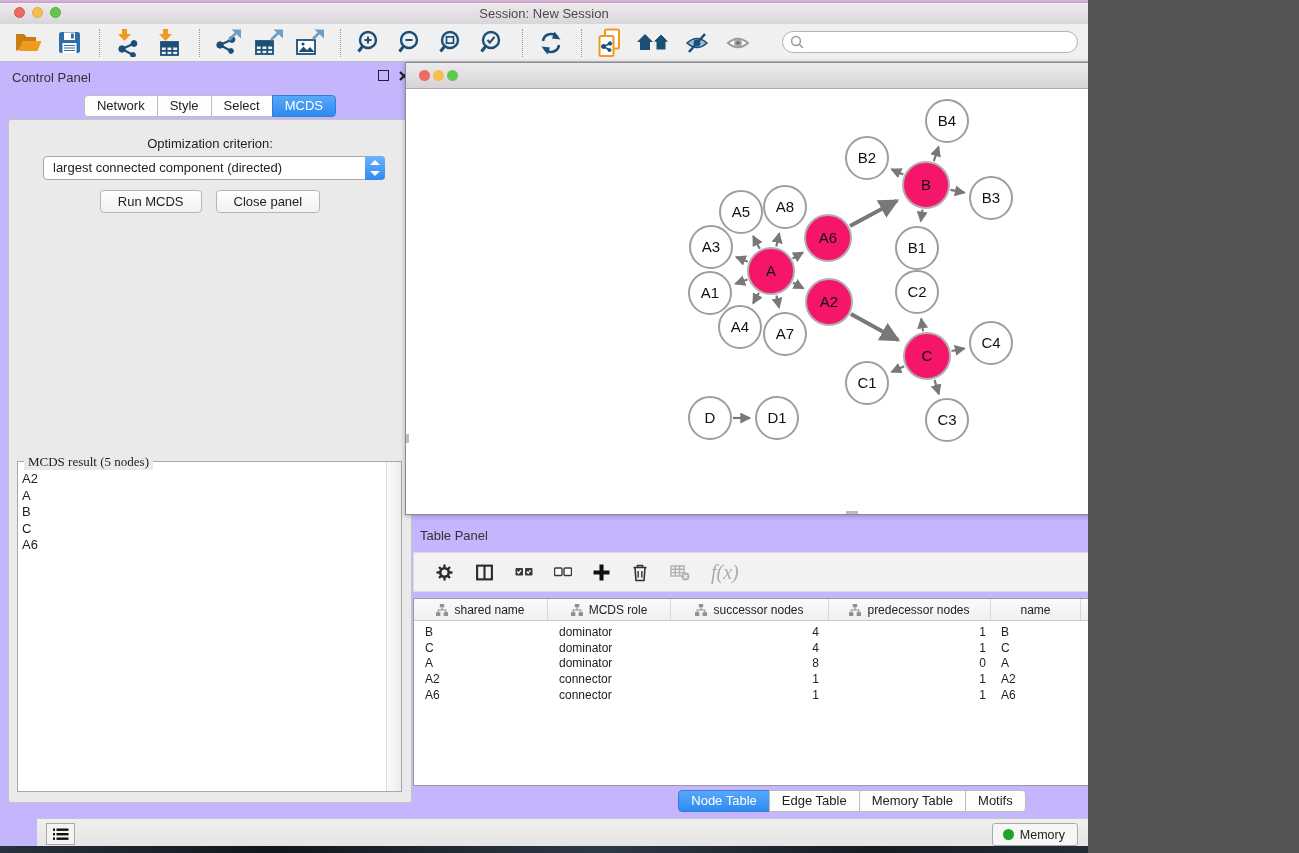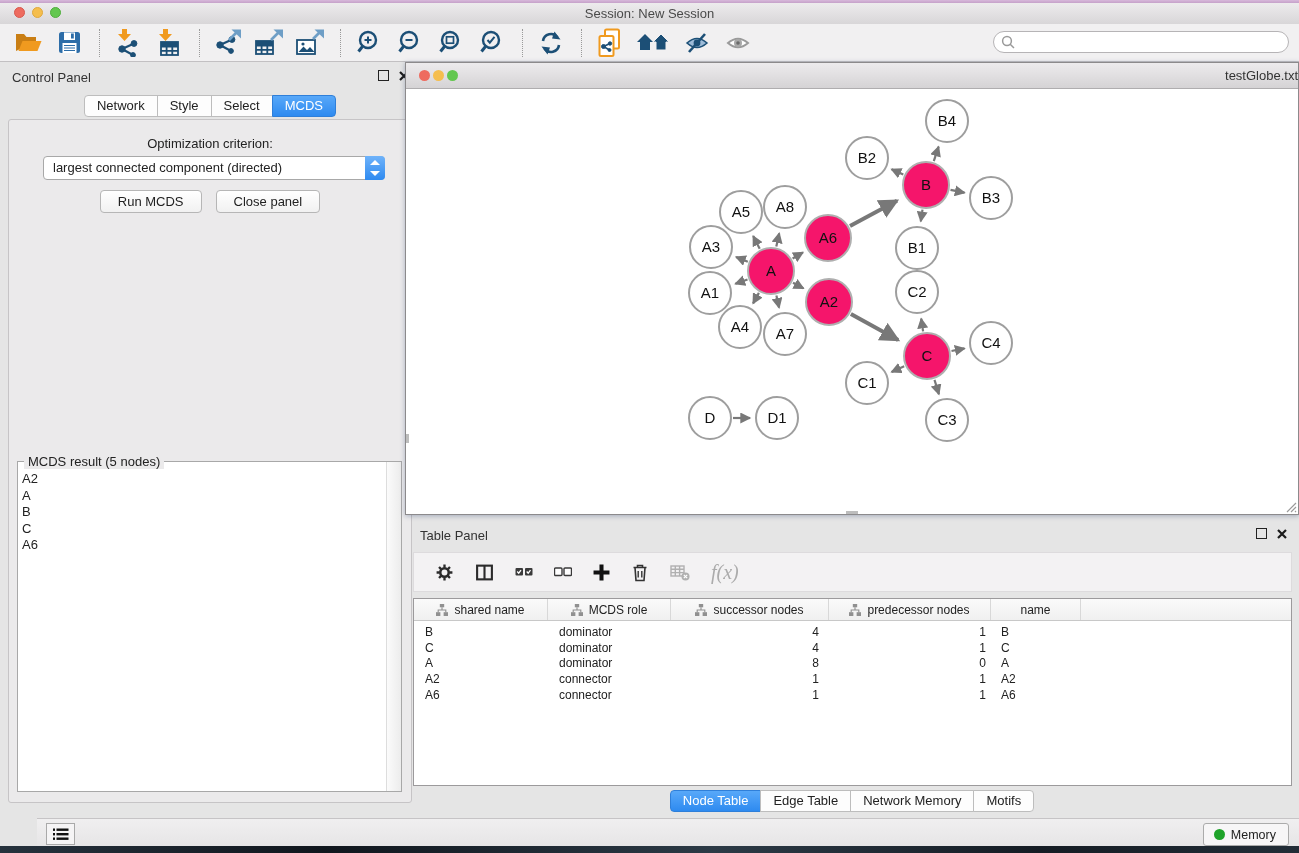--- a/index.html
+++ b/index.html
@@ -1,16 +1,16 @@
 <!DOCTYPE html>
 <html><head>
 <meta charset="utf-8">
 <style>
   html,body{margin:0;padding:0;background:#555;}
-  #app{position:relative;width:1299px;height:853px;background:#e5e5e5;overflow:hidden;
+  #app{position:relative;width:1088px;height:853px;background:#c4b5fd;overflow:hidden;
        font-family:"Liberation Sans",sans-serif;font-size:13px;color:#222;}
   
   #top-strip{position:absolute;top:0;left:0;right:0;height:3px;background:linear-gradient(#D8B9DB,#C5A0C9);}
   #titlebar{position:absolute;top:3px;left:0;right:0;height:21px;background:linear-gradient(#EDEBED,#D8D6D8);}
   .light{position:absolute;top:4px;width:11px;height:11px;border-radius:50%;}
   #titlebar .title{position:absolute;width:100%;text-align:center;top:3px;color:#4a4a4a;}
   #main-toolbar{position:absolute;top:24px;left:0;right:0;height:38px;background:#F1F0F1;
        border-bottom:1px solid #C2C0C2;display:flex;align-items:center;padding-left:12px;box-sizing:border-box;}
   .tb-ico{margin-right:9px;display:flex;align-items:center;justify-content:center;width:32px;height:32px;}
   .tb-sep{width:1px;height:28px;border-left:1px dotted #9a9a9a;margin:0 11px 0 5px;}
@@ -35,21 +35,21 @@
   #dropdown .val{position:absolute;left:9px;top:0;line-height:22px;white-space:nowrap;}
   #dd-stepper{position:absolute;right:-1px;top:-1px;width:20px;height:24px;border-radius:0 4px 4px 0;
        background:linear-gradient(#6FB3FA,#2E8AF0);}
   #dd-stepper .up,#dd-stepper .dn{position:absolute;left:5px;width:0;height:0;border-left:5px solid transparent;border-right:5px solid transparent;}
   #dd-stepper .up{top:4px;border-bottom:5px solid #fff;}
   #dd-stepper .dn{bottom:4px;border-top:5px solid #fff;}
   .btn-row{position:absolute;top:70px;width:100%;display:flex;justify-content:center;gap:14px;}
   .push-btn{height:21px;line-height:21px;padding:0 17px;background:linear-gradient(#FFFFFF,#F1F1F1);
        border:1px solid #B6B6B6;border-radius:4px;}
   #mcds-box{position:absolute;left:8px;right:9px;top:341px;bottom:10px;border:1px solid #A8A8A8;background:#fff;}
-  #mcds-box legend{position:absolute;top:-8px;left:6px;background:#EBEAEB;padding:0 4px;}
+  #mcds-box legend{position:absolute;top:-8px;left:6px;background:#EBEAEB;padding:0 4px;font-family:Liberation Serif, serif;}
   #mcds-scroll{position:absolute;right:0;top:0;bottom:0;width:14px;border-left:1px solid #ddd;
        background:linear-gradient(to right,#fbfbfb,#ececec);}
   #mcds-list{position:absolute;left:4px;top:9px;right:18px;}
   #mcds-list .list-item{line-height:16.5px;}
   
   #net-win{position:absolute;left:405px;top:62px;width:894px;height:453px;background:#fff;
        border:1px solid #8C8A8C;box-sizing:border-box;box-shadow:0 1px 5px rgba(40,60,110,.35);}
   #net-title{position:relative;height:25px;background:linear-gradient(#EDEBED,#D5D3D5);border-bottom:1px solid #AFADAF;}
   #net-title .title{position:absolute;width:100%;text-align:right;line-height:25px;color:#333;}
   #net-canvas{position:absolute;top:26px;left:0;right:0;bottom:0;background:#fff;}
@@ -501,21 +501,21 @@
             <div class="td">connector</div>
             <div class="td">1</div>
             <div class="td">1</div>
             <div class="td">A6</div>
           </div>
         </div>
     </div>
     <div id="tp-tabs">
         <div class="seg-tab active">Node Table</div>
         <div class="seg-tab">Edge Table</div>
-        <div class="seg-tab">Network Memory</div>
+        <div class="seg-tab">Memory Table</div>
         <div class="seg-tab">Motifs</div>
       </div>
   </div>
 
   <div id="statusbar">
     <span id="list-btn">
       <svg width="16" height="13" viewBox="0 0 16 13">
           <rect x="0" y="0.5" width="2" height="2.4" fill="#111"></rect>
           <rect x="3.5" y="0.5" width="12" height="2.4" fill="#111"></rect>
           <rect x="0" y="5" width="2" height="2.4" fill="#111"></rect>

